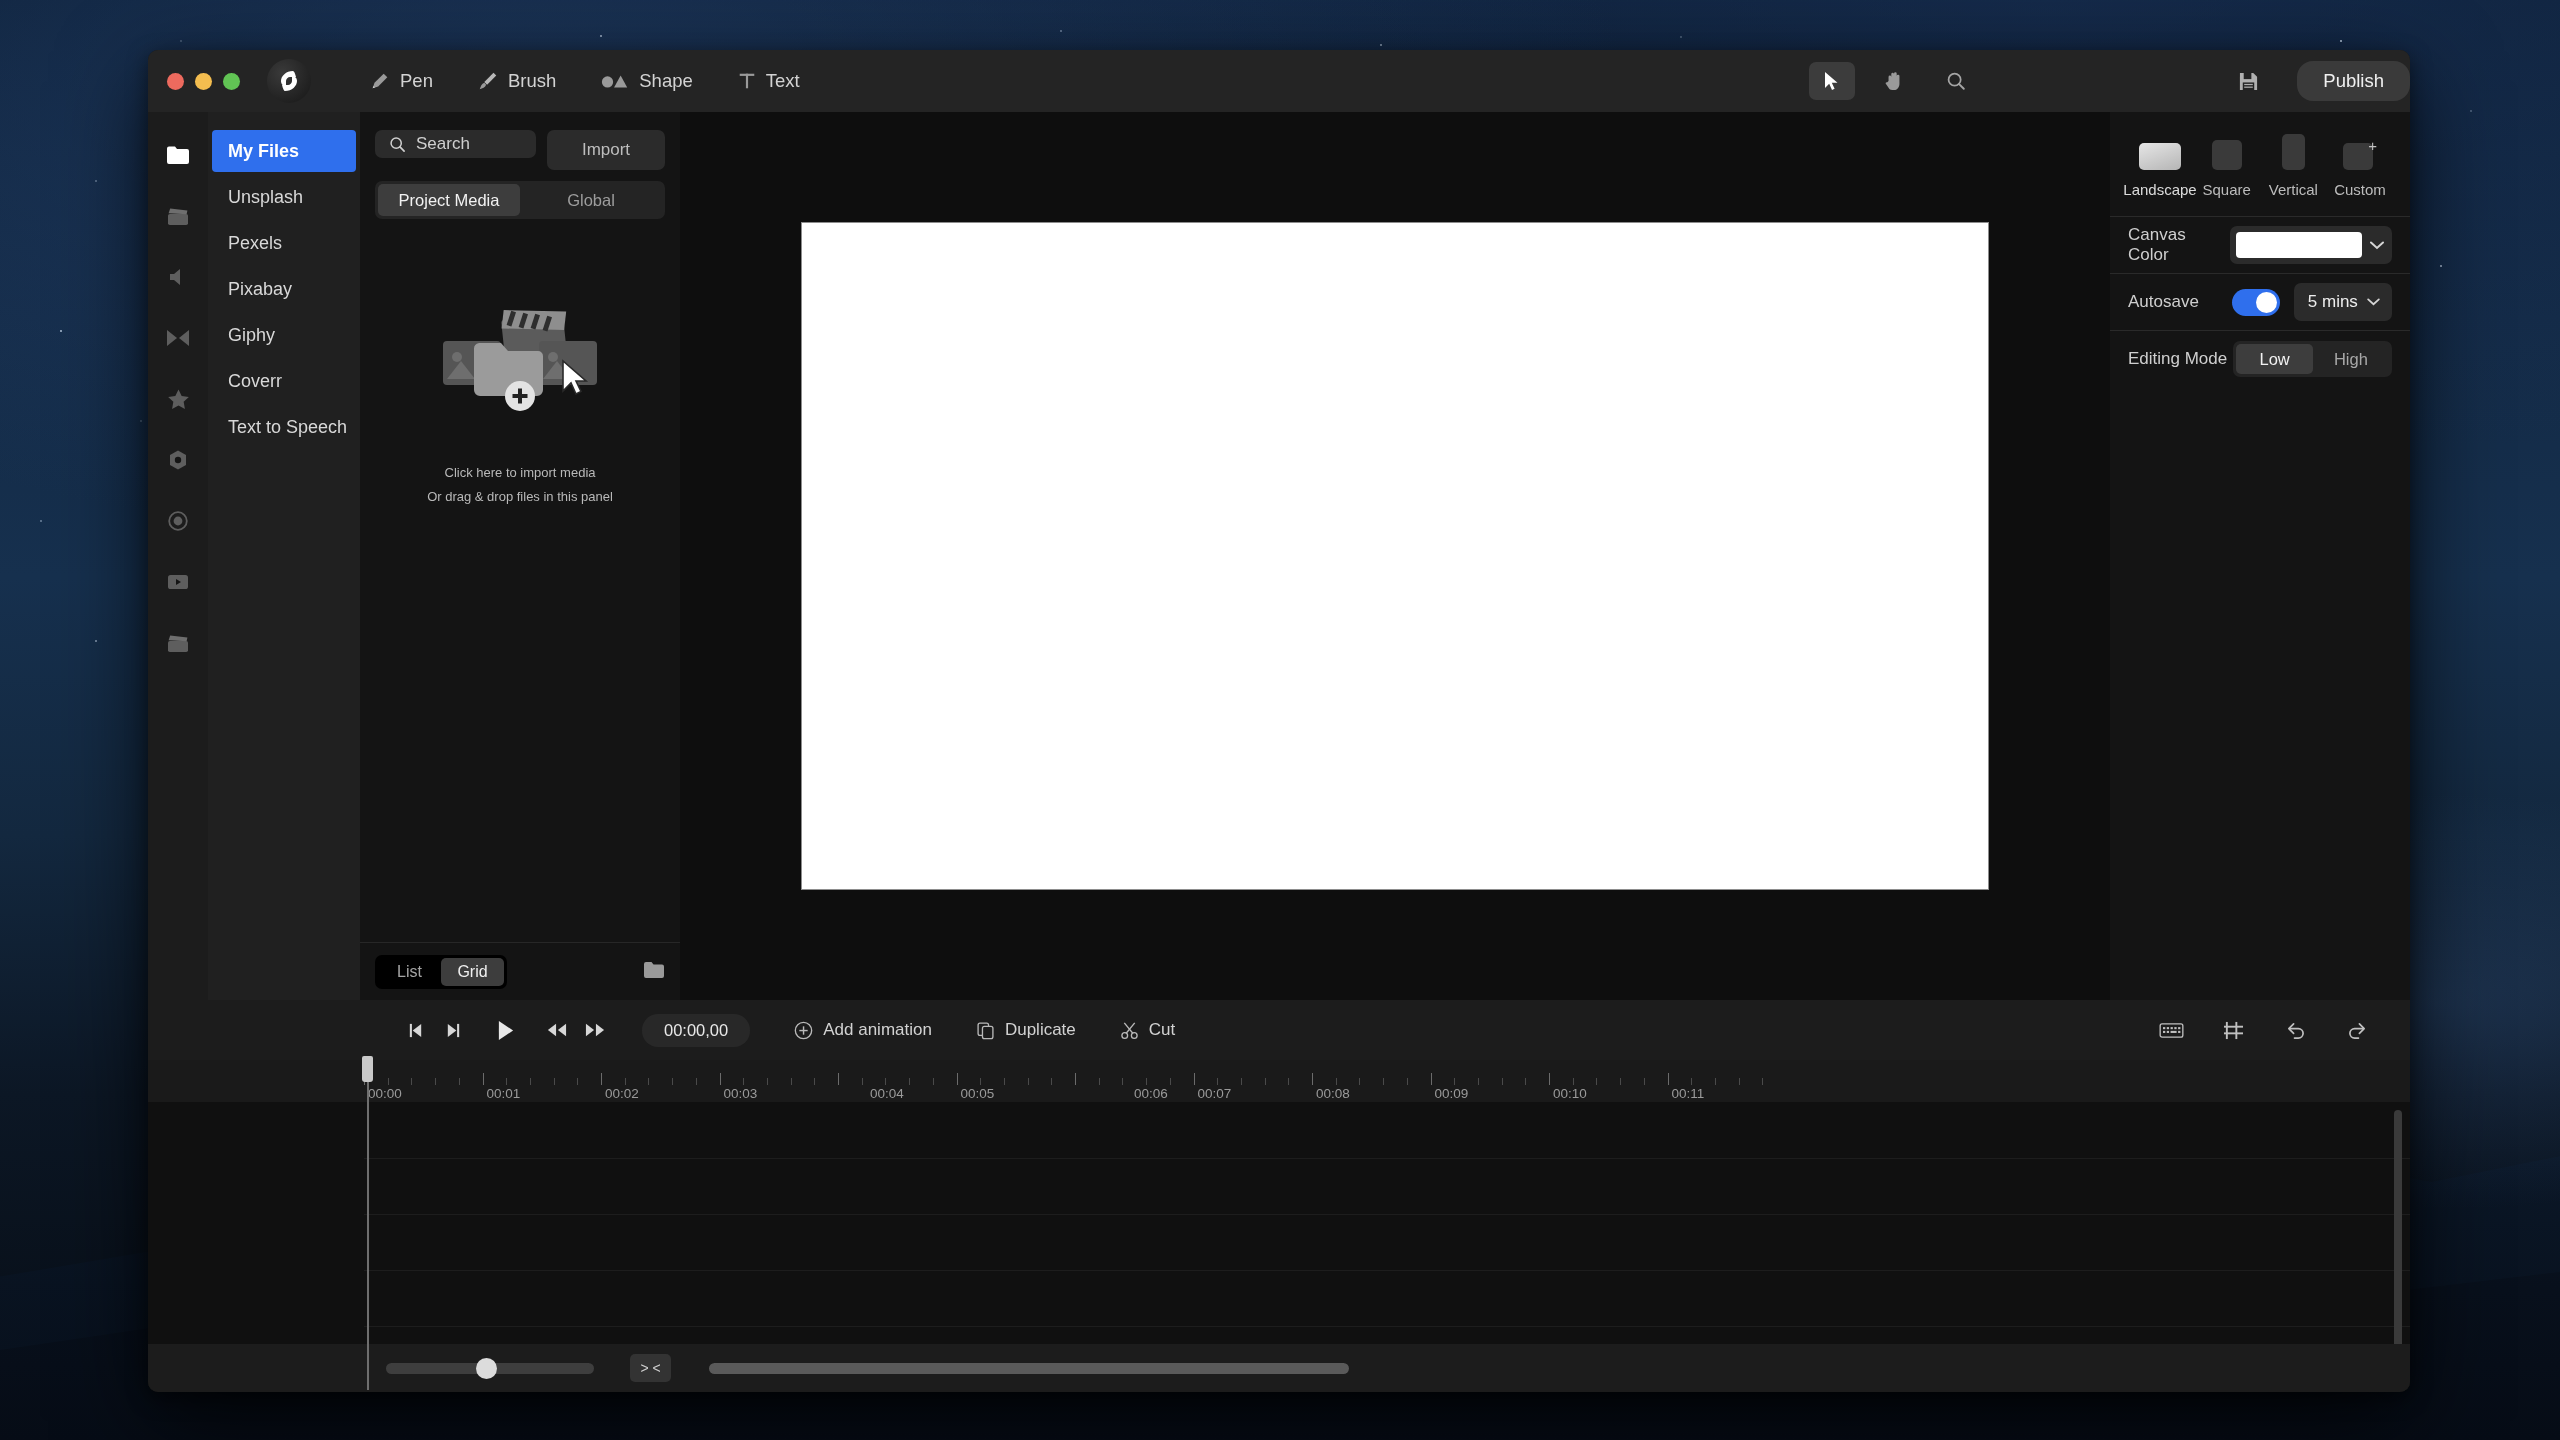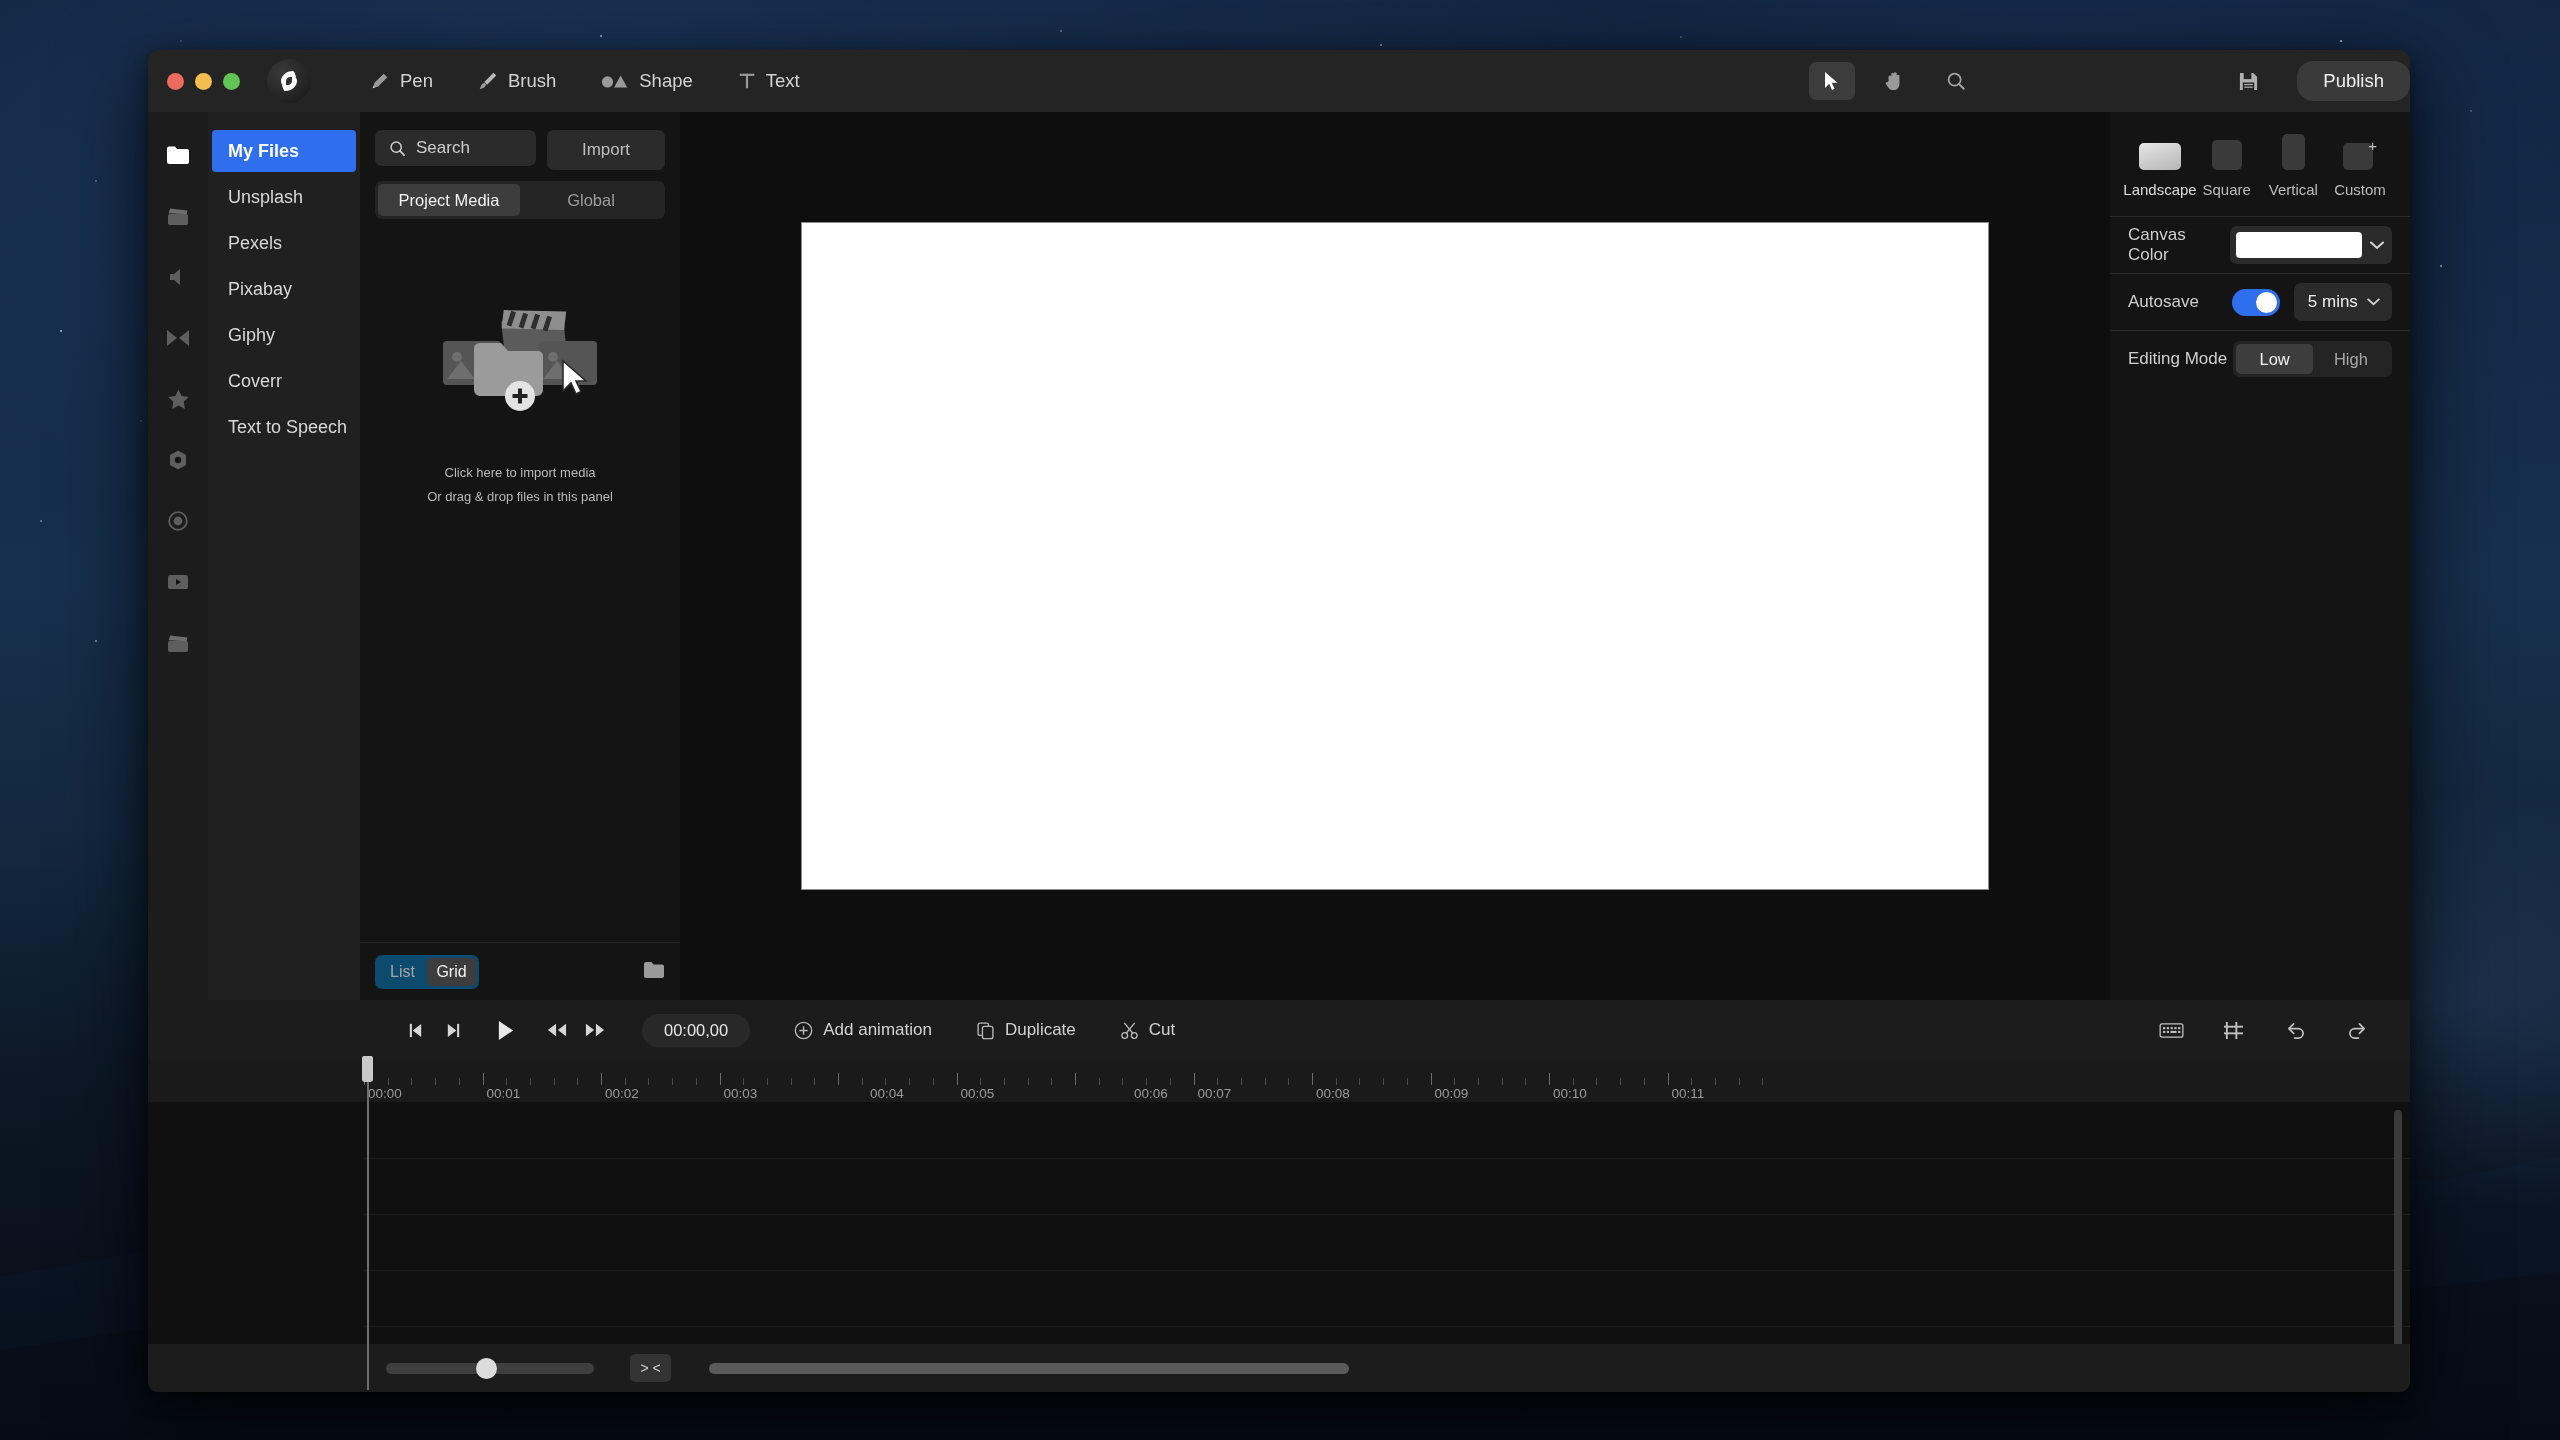--- a/index.html
+++ b/index.html
@@ -95,21 +95,21 @@
   }
   .src-item.active { background:#2f6fed; color:#fff; font-weight:bold; }
 
   
   #media-panel {
     width:320px; background:#141414; flex-shrink:0; position:relative;
     display:flex; flex-direction:column; padding:18px 15px 0 15px;
   }
   #media-top { display:flex; gap:11px; }
   #search-box {
-    flex:1; height:36px; background:#2b2b2b; border-radius:7px;
+    flex:1; height:28px; background:#2b2b2b; border-radius:7px;
     display:flex; align-items:center; gap:10px; padding-left:14px;
   }
   #search-box span { color:#cfcfcf; font-size:17px; }
   #import-btn {
     width:118px; height:40px; background:#2b2b2b; border-radius:7px;
     color:#bdbdbd; font-size:17px; display:flex; align-items:center; justify-content:center;
     border:none; cursor:default;
   }
   #media-tabs {
     margin-top:11px; height:38px; background:#242424; border-radius:7px;
@@ -127,21 +127,21 @@
   }
   #dz-art { width:170px; height:140px; position:relative; }
   #dz-text { text-align:center; margin-top:22px; }
   #dz-text div { color:#b9b9b9; font-size:13px; line-height:24px; }
 
   #media-footer {
     height:58px; border-top:1px solid #272727; display:flex; align-items:center;
     margin:0 -15px; padding:0 15px;
   }
   #viewtoggle {
-    width:104px; height:34px; background:#0c4a6e; border-radius:7px; display:flex; padding:3px;
+    width:132px; height:34px; background:#000000; border-radius:7px; display:flex; padding:3px;
   }
   .vtab { flex:1; display:flex; align-items:center; justify-content:center;
           font-size:16px; color:#a5a5a5; border-radius:5px; }
   .vtab.active { background:#3d3d3d; color:#f0f0f0; }
   #folder-btn { margin-left:auto; }
 
   
   #preview {
     flex:1; background:#0e0e0e; position:relative;
     display:flex; align-items:center; justify-content:center;

